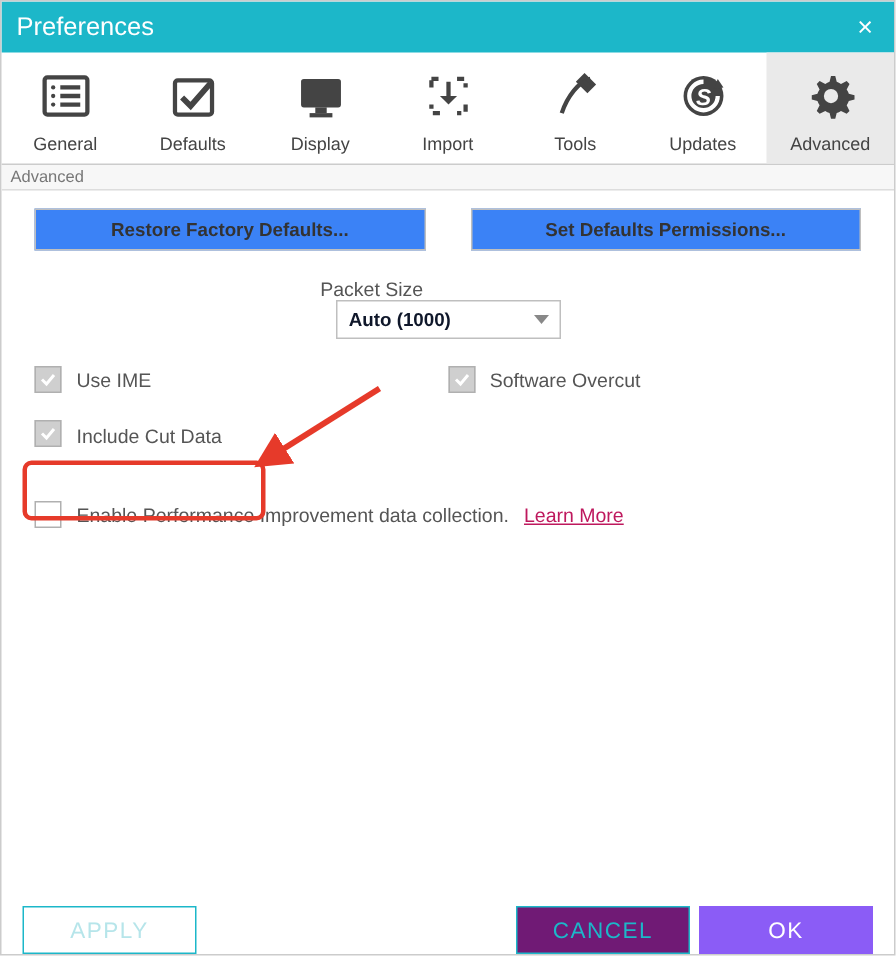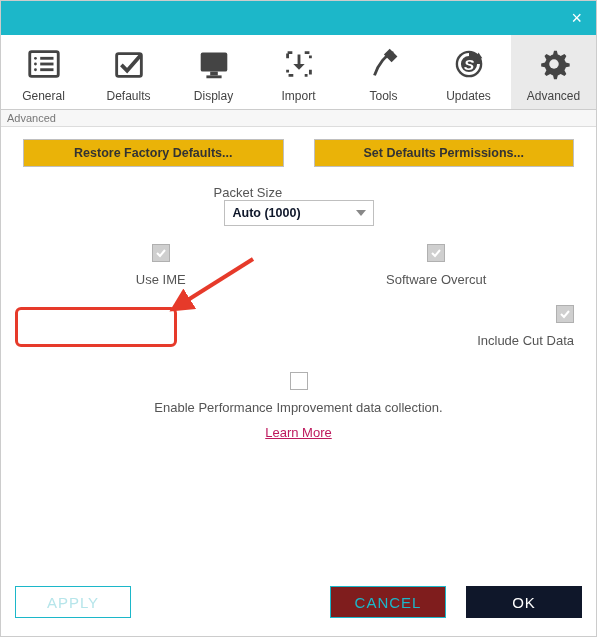--- a/index.html
+++ b/index.html
@@ -11,52 +11,53 @@
   .tabs { display: flex; border-bottom: 1px solid #ccc; }
   .tab { flex: 1; text-align: center; padding: 10px 0 6px 0; font-size: 12px; color: #444; cursor: pointer; }
   .tab.active { background: #eaeaea; }
   .tab .icon { display: block; margin: 0 auto 6px auto; width: 38px; height: 38px; }
   .tab .label { display: block; }
 
   .section-label { font-size: 11px; color: #777; padding: 2px 6px; background: #f7f7f7; border-bottom:1px solid #ddd;}
   .content { padding: 12px 22px; }
 
   .btn-row { display: flex; gap: 30px; margin-bottom: 10px; }
-  .wide-btn { flex: 1; border: 1px solid #bfbfbf; background: #eab308; height: 28px; font-size: 12.5px; font-weight: 600; color: #333; cursor: pointer; }
+  .wide-btn { flex: 1; border: 1px solid #bfbfbf; background: #3b82f6; height: 28px; font-size: 12.5px; font-weight: 600; color: #333; cursor: pointer; }
 
   .field-row { display: flex; align-items: center; margin-top: 18px; margin-bottom: 18px; flex-direction: column; }
   .field-label { width: 170px; font-size: 13px; color: #555; }
   .select { border: 1px solid #bfbfbf; height: 26px; width: 150px; display: flex; align-items: center; padding: 0 8px; font-size: 12.5px; font-weight: 600; color: #0f172a; position: relative; }
   .select .arrow { position: absolute; right: 6px; }
 
-  .check-row { display: flex; align-items: center; gap: 10px; font-size: 13px; color: #555; margin-bottom: 14px; flex-direction: column; }
+  .check-row { display: flex; align-items: center; gap: 10px; font-size: 13px; color: #555; margin-bottom: 14px; }
   .checkgrid { display:flex; }
   .checkcol { flex:1; }
   .chk { width: 18px; height: 18px; border: 1px solid #b0b0b0; display: inline-flex; align-items: center; justify-content: center; }
   .chk.checked { background: #cfcfcf; }
   .chk.checked svg { display:block; }
   .chk svg { display:none; }
 
   .highlight-box { position: absolute; left: 14px; top: 306px; width: 162px; height: 40px; border: 3px solid #e63a2a; border-radius: 6px; pointer-events: none; }
 
   .learnmore { color: #be185d; text-decoration: underline; cursor: pointer; }
 
-  .footer { position: absolute; bottom: 0; left: 0; right: 0; height: 50px; display: flex; align-items: flex-start; padding: 0 14px; gap: 20px; }
+  .footer { position: absolute; bottom: 0; left: 0; right: 0; height: 50px; display: flex; align-items: flex-end; padding: 0 14px; gap: 6px; }
   .footer .gap { flex: 1; }
   .fbtn { width: 116px; height: 32px; font-size: 15px; letter-spacing: 1px; display: flex; align-items: center; justify-content: center; cursor: pointer; }
   .fbtn.apply { border: 1px solid #1cb7c9; color: #b6e5ea; background: #fff; }
-  .fbtn.cancel { border: 1px solid #1cb7c9; color: #1cb7c9; background: #7f1d1d; }
-  .fbtn.ok { background: #0f172a; color: #fff; }
+  .fbtn.cancel { border: 1px solid #1cb7c9; color: #1cb7c9; background: #701a75; }
+  .fbtn.ok { background: #8b5cf6; color: #fff; }
 
   svg { display:block; }
 </style>
 </head>
 <body>
 
 <div class="titlebar">
+  <span>Preferences</span>
   <span class="spacer"></span>
   <span class="close">×</span>
 </div>
 
 <div class="tabs">
   <div class="tab">
     <span class="icon">
       <svg viewBox="0 0 40 40" fill="none" stroke="#444" stroke-width="3">
           <rect x="5" y="7" width="30" height="26" rx="2"></rect>
           <line x1="11" y1="14" x2="11" y2="14" stroke-linecap="round"></line>
@@ -174,21 +175,21 @@
 
   <div class="check-row" style="margin-top:4px;align-items:flex-end;">
     <span class="chk checked">
         <svg width="12" height="12" viewBox="0 0 12 12" stroke="#fff" stroke-width="2" fill="none">
           <path d="M2 6 l3 3 l5 -6"></path>
         </svg>
       </span>
     <span>Include Cut Data</span>
   </div>
 
-  <div class="check-row" style="margin-top:24px;">
+  <div class="check-row" style="margin-top:36px;">
     <span class="chk"></span>
     <span>Enable Performance Improvement data collection.</span>
     <span class="learnmore">Learn More</span>
   </div>
 </div>
 
 <div class="highlight-box"></div>
 
 <svg style="position:absolute; left:152px; top:250px; pointer-events:none;" width="110" height="80">
   <defs>

